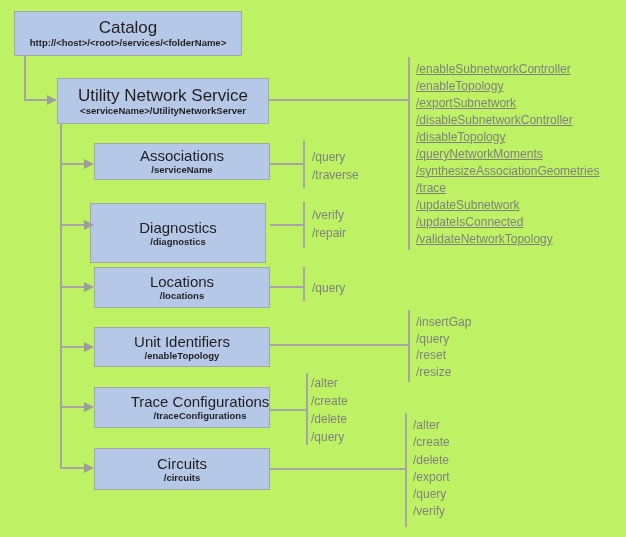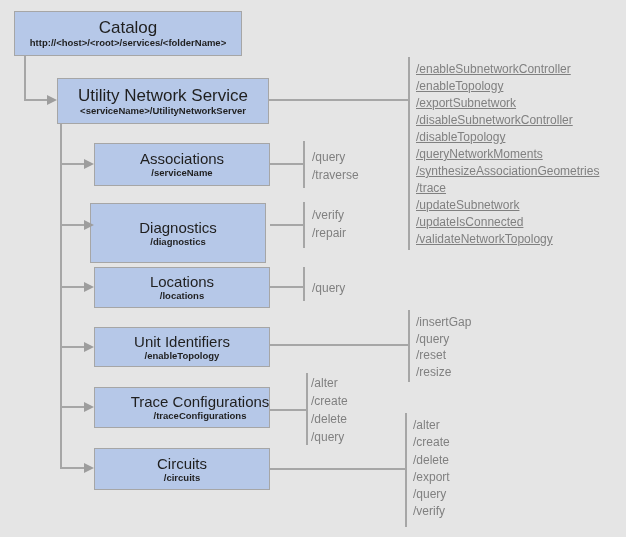--- a/index.html
+++ b/index.html
@@ -1,20 +1,20 @@
 <!DOCTYPE html>
 <html><head>
 <meta charset="utf-8">
 <style>
   html, body { margin: 0; padding: 0; background: #ffffff; }
   .stage {
     position: relative;
     width: 626px;
     height: 537px;
-    background: #e5e5e5;
+    background: #bef264;
     font-family: "Liberation Sans", sans-serif;
     overflow: hidden;
   }
   .node {
     position: absolute;
     background: #b6c8e8;
     border: 1.5px solid #a6a6a6;
     box-sizing: border-box;
     display: flex;
     flex-direction: column;
@@ -68,21 +68,21 @@
   <div class="node" style="left:14px; top:11px; width:228px; height:45px;">
     <div class="node-title big">Catalog</div>
     <div class="node-sub">http://&lt;host&gt;/&lt;root&gt;/services/&lt;folderName&gt;</div>
   </div>
 
   <div class="node" style="left:57px; top:78px; width:212px; height:46px;">
     <div class="node-title big">Utility Network Service</div>
     <div class="node-sub">&lt;serviceName&gt;/UtilityNetworkServer</div>
   </div>
 
-  <div class="node" style="left:94px; top:143px; width:176px; height:43px;">
+  <div class="node" style="left:94px; top:143px; width:176px; height:37px;">
     <div class="node-title">Associations</div>
     <div class="node-sub">/serviceName</div>
   </div>
   <div class="node" style="left:90px; top:203px; width:176px; height:60px;">
     <div class="node-title">Diagnostics</div>
     <div class="node-sub">/diagnostics</div>
   </div>
   <div class="node" style="left:94px; top:267px; width:176px; height:41px;">
     <div class="node-title">Locations</div>
     <div class="node-sub">/locations</div>

